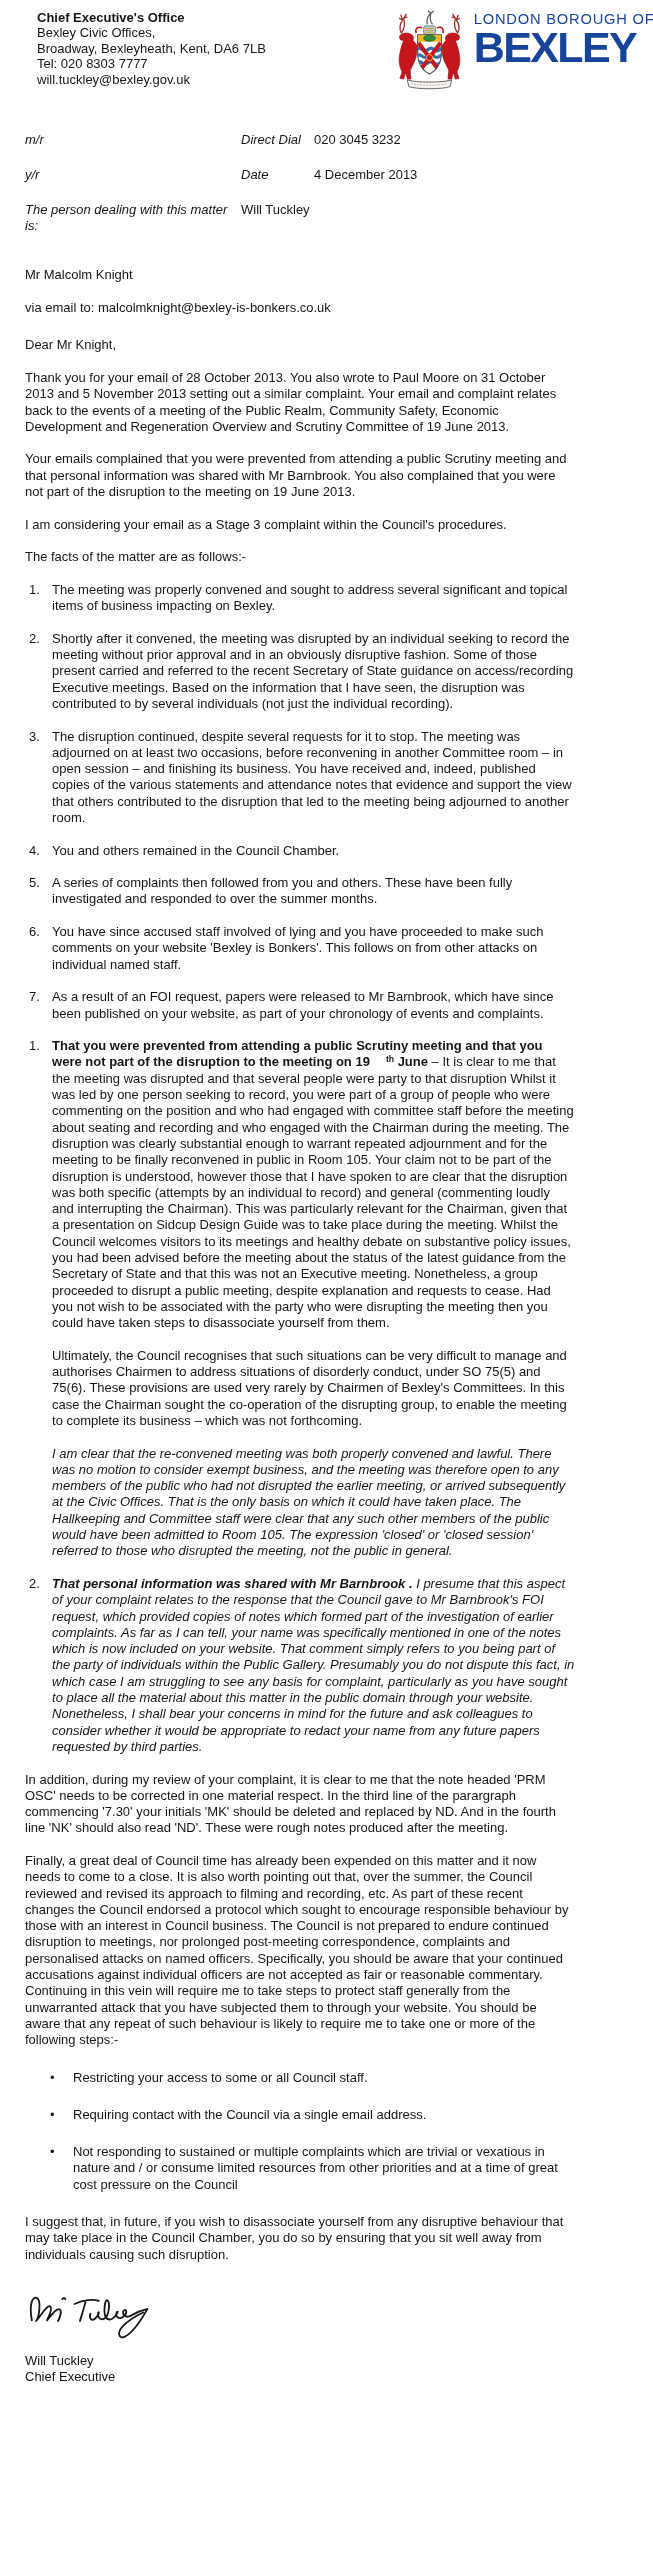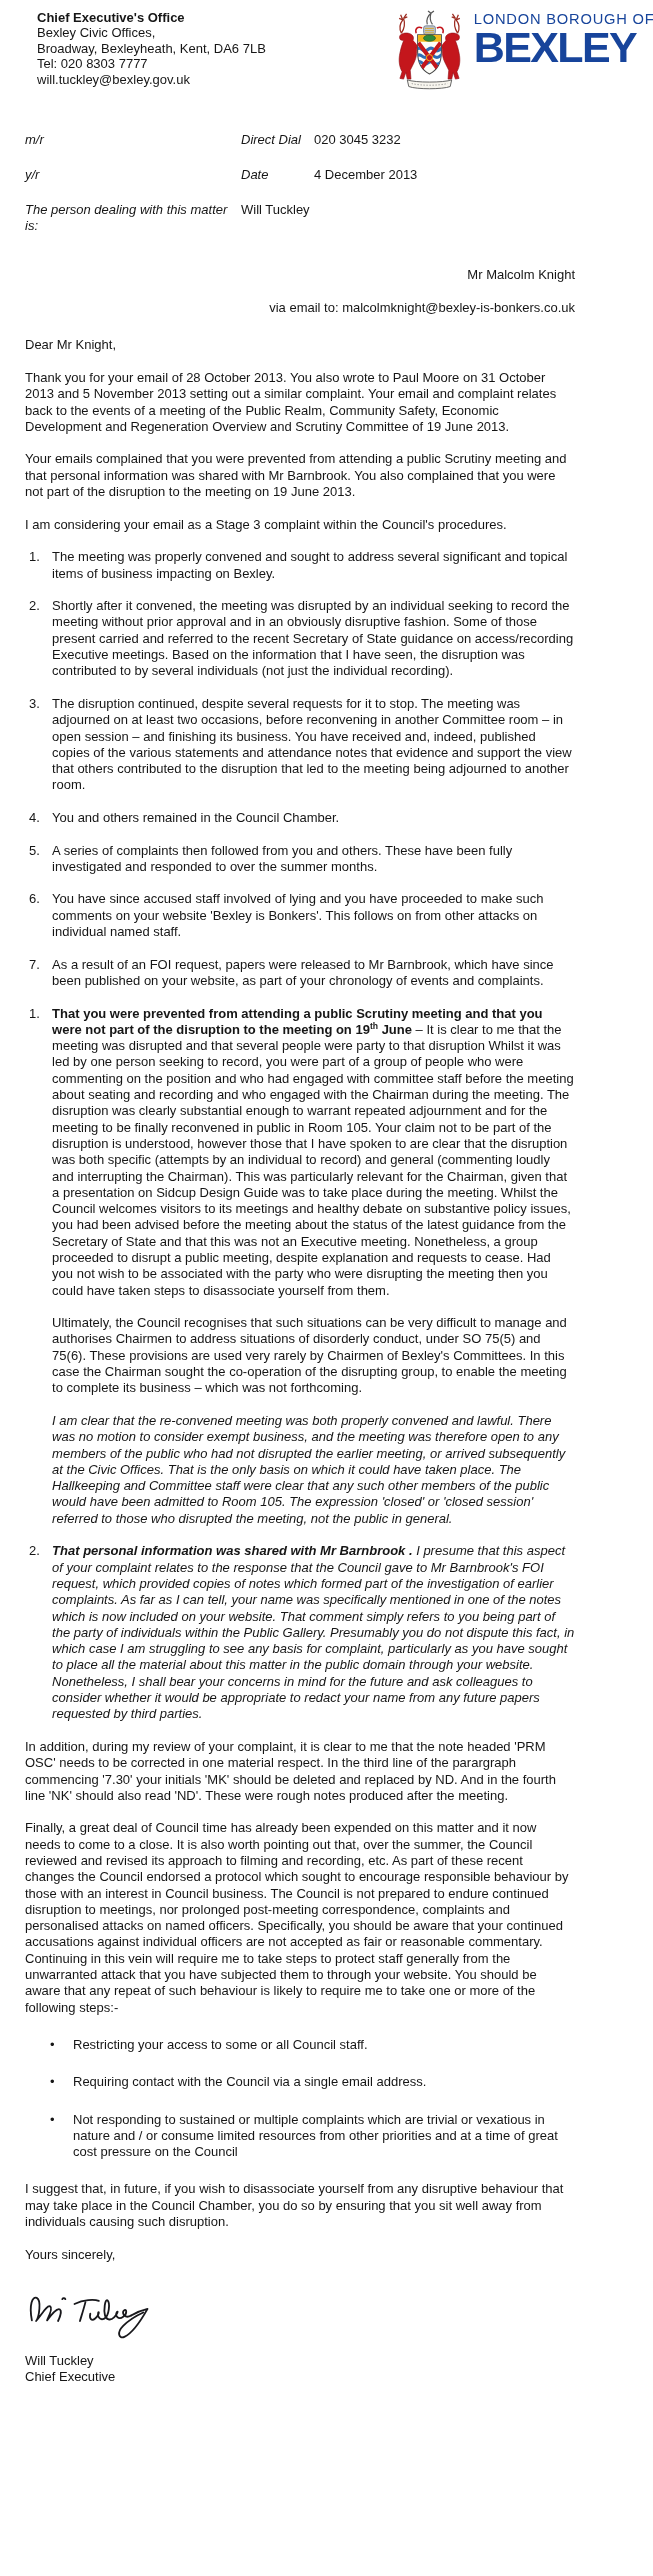--- a/index.html
+++ b/index.html
@@ -18,31 +18,31 @@
   .logo-text{padding-top:4.9px;}
   .logo-line1{color:var(--brand-blue,#17449b);font-size:14.7px;letter-spacing:0.8px;font-weight:400;white-space:nowrap;}
   .logo-line2{color:var(--brand-blue,#17449b);font-size:43px;line-height:39px;font-weight:700;letter-spacing:-1.6px;margin-top:0.8px;}
 
   
   .refs{margin-top:24.5px;}
   .ref-grid{display:grid;grid-template-columns:216px 73px auto;row-gap:18px;width:550px;}
   .dealing{margin-top:19px;display:grid;grid-template-columns:216px auto;width:550px;}
 
   .recipient{margin-top:33px;}
-  .recipient p{margin:0 0 16.3px 0;text-align:right;}
+  .recipient p{margin:0 0 16.3px 0;}
   .salutation{margin-top:21px;}
 
   ol.num-list,ul.bullet-list{list-style:none;margin:16.3px 0;padding:0;}
   ol.num-list li{display:grid;grid-template-columns:23px 1fr;margin:0 0 16.3px 4.1px;width:546px;}
   ol.num-list li .txt p:first-child{margin-top:0;}
   ol.num-list li .txt p:last-child{margin-bottom:0;font-style:italic;}
   ol.num-list li .txt p{margin:16.3px 0;}
   ul.bullet-list{margin:21px 0 16.3px 0;}
   ul.bullet-list li{display:grid;grid-template-columns:23px 1fr;margin:0 0 21px 25px;width:525px;}
-  sup.ord{font-size:8.6px;line-height:0;vertical-align:4.9px;font-weight:700;}
+  sup.ord{font-size:8.6px;line-height:0;vertical-align:4.9px;font-weight:700;padding-left:16px;}
 
   .sig-block{margin:21px 0 4.9px 1.6px;}
   .sig-name,.sig-title{margin:0;}
   .sig-name{margin-top:4.9px;}
 </style>
 </head>
 <body>
 
 <div class="page">
 
@@ -111,20 +111,21 @@
   <section class="recipient cw">
     <p>Mr Malcolm Knight</p>
     <p>via email to:  malcolmknight@bexley-is-bonkers.co.uk</p>
   </section>
 
   <p class="salutation cw">Dear Mr Knight,</p>
 
   <p class="cw">Thank you for your email of 28 October 2013.  You also wrote to Paul Moore on 31 October 2013 and 5 November 2013 setting out a similar complaint.  Your email and complaint relates back to the events of a meeting of the Public Realm, Community Safety, Economic Development and Regeneration Overview and Scrutiny Committee of 19 June 2013.</p>
   <p class="cw">Your emails complained that you were prevented from attending a public Scrutiny meeting and that personal information was shared with Mr Barnbrook.  You also complained that you were not part of the disruption to the meeting on 19 June 2013.</p>
   <p class="cw">I am considering your email as a Stage 3 complaint within the Council's procedures.</p>
+  <p class="cw">The facts of the matter are as follows:-</p>
 
   <ol class="num-list">
     <li>
         <span class="num">1.</span>
         <span class="txt">The meeting was properly convened and sought to address several significant and topical items of business impacting on Bexley.</span>
       </li>
     <li>
         <span class="num">2.</span>
         <span class="txt">Shortly after it convened, the meeting was disrupted by an individual seeking to record the meeting without prior approval and in an obviously disruptive fashion.  Some of those present carried and referred to the recent Secretary of State guidance on access/recording Executive meetings.  Based on the information that I have seen, the disruption was contributed to by several individuals (not just the individual recording).</span>
       </li>
@@ -181,21 +182,20 @@
         <span class="txt">Requiring contact with the Council via a single email address.</span>
       </li>
     <li>
         <span>•</span>
         <span class="txt">Not responding to sustained or multiple complaints which are trivial or vexatious in nature and / or consume limited resources from other priorities and at a time of great cost pressure on the Council</span>
       </li>
   </ul>
 
   <p class="cw">I suggest that, in future, if you wish to disassociate yourself from any disruptive behaviour that may take place in the Council Chamber, you do so by ensuring that you sit well away from individuals causing such disruption.</p>
 
-  <p class="cw">Yours sincerely,</p>
 
   <div class="sig-block">
     <svg width="140" height="60" viewBox="0 0 230 95" aria-hidden="true">
       <g fill="none" stroke="#18181c" stroke-width="3" stroke-linecap="round" stroke-linejoin="round">
         <path d="M8,58 C3,32 9,18 16,21 C24,25 20,52 15,59 C24,49 33,32 38,35 C43,38 35,53 33,58 C40,49 49,37 54,40 C58,43 53,55 51,59"></path>
         <path d="M58,23 C59,21 62,21 63,23"></path>
         <path d="M78,31 C93,24 110,23 118,26"></path>
         <path d="M96,28 C93,40 89,52 87,59"></path>
         <path d="M104,47 C102,55 106,60 112,55 C118,50 119,43 117,45 C115,50 119,59 127,55 C135,51 137,29 132,25 C128,23 126,41 128,49 C130,57 137,59 143,53 C148,48 150,42 148,44 C144,50 150,58 158,52 C165,47 164,38 159,42 C155,46 161,56 171,50"></path>
         <path d="M171,50 C181,44 189,41 198,39 C189,55 173,79 160,85 C151,89 147,78 158,67 C167,58 180,50 191,45"></path>

